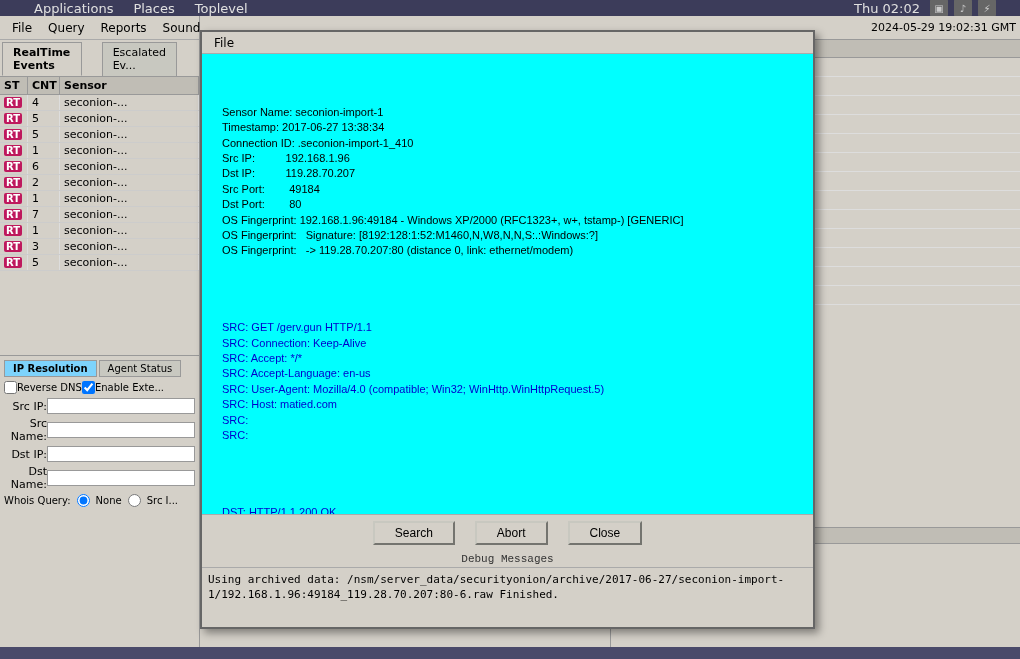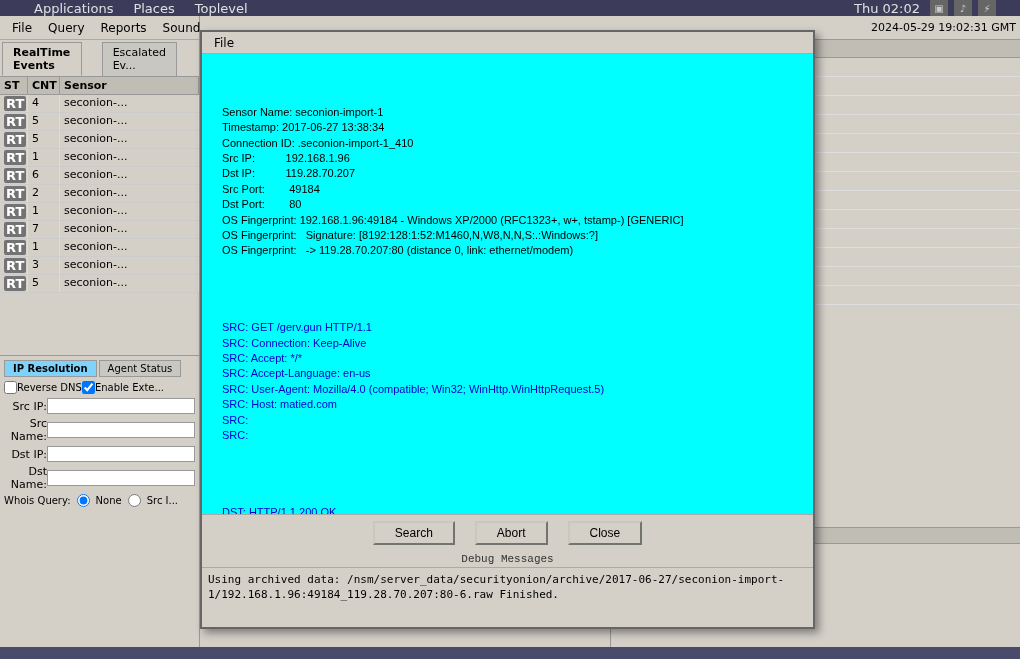--- a/index.html
+++ b/index.html
@@ -126,23 +126,23 @@
       font-size: 11px;
     }
     .td-cell {
       padding: 1px 4px;
       border-right: 1px solid #ddd;
       overflow: hidden;
       text-overflow: ellipsis;
       white-space: nowrap;
     }
     .badge-rt {
-      background: #737373;
+      background: #be185d;
       color: white;
-      font-size: 13px;
+      font-size: 10px;
       font-weight: bold;
       padding: 0 2px;
       border-radius: 2px;
       display: inline-block;
     }
 
     
     .left-bottom {
       border-top: 1px solid #999;
       padding: 4px;

